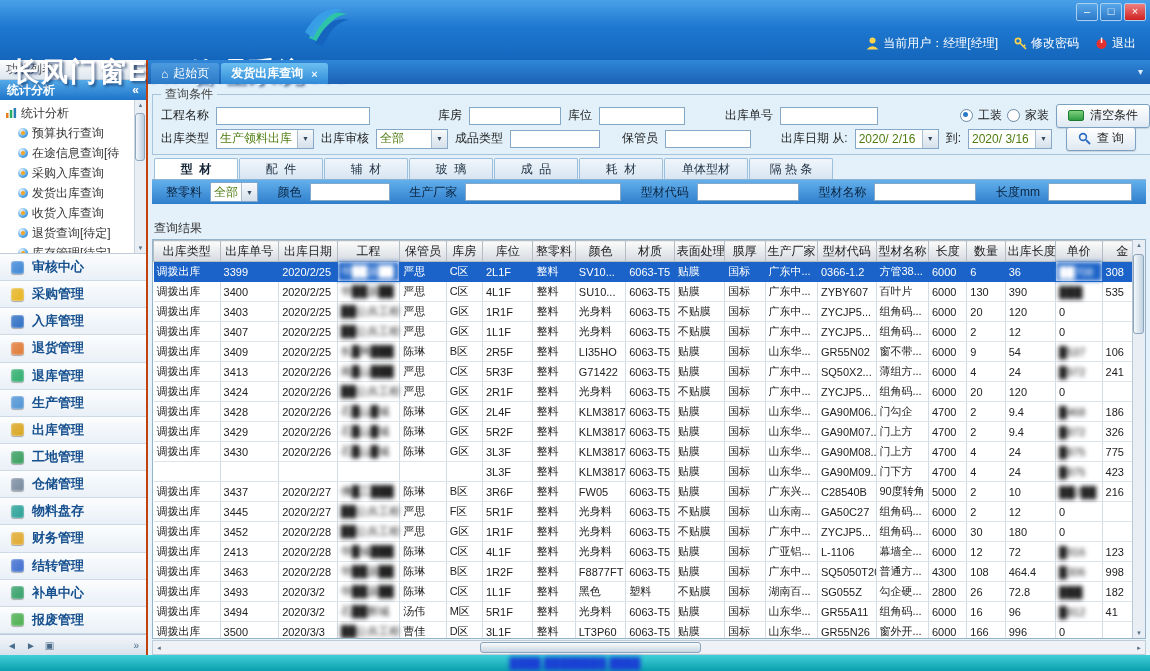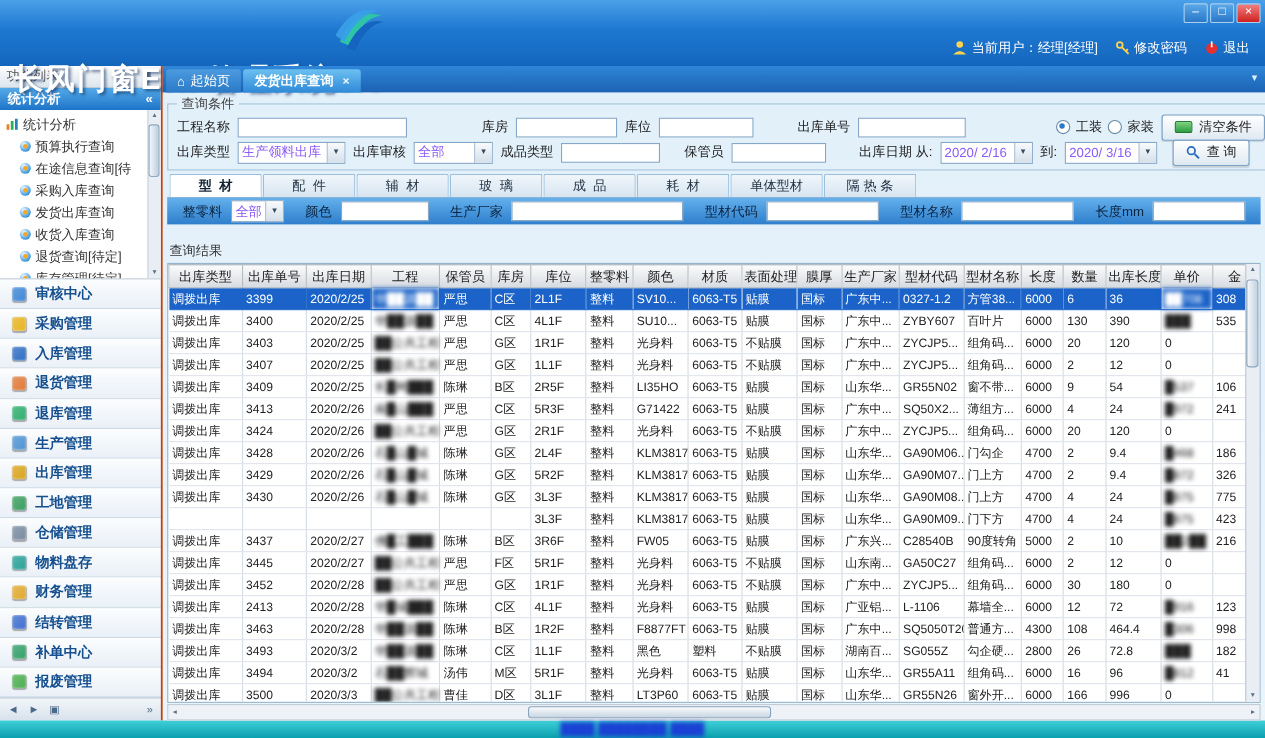--- a/index.html
+++ b/index.html
@@ -46,21 +46,21 @@
   .tabbar-caret{position:absolute;right:7px;top:6px;color:#dceefc;font-size:10px;}
   .workspace{flex:1;display:flex;flex-direction:column;min-height:0;padding:2px 4px 0 4px;background:linear-gradient(#e2f0fa,#eaf4fb);}
 
   
   .querybox{border:1px solid #a8c4da;margin:0;padding:1px 6px 4px 8px;background:transparent;}
   .querybox legend{font-size:12px;color:#444;padding:0 4px;}
   .qrow{display:flex;align-items:center;gap:7px;height:23px;font-size:12px;color:#222;white-space:nowrap;}
   .flabel{font-size:12px;color:#222;}
   .tbx{height:16px;border:1px solid #86a8c8;background:#fff;font-size:12px;padding:0 2px;}
   .combo{height:18px;border:1px solid #86a8c8;background:#fff;display:flex;align-items:center;font-size:12px;}
-  .combo .val{flex:1;padding:16px 3px;white-space:nowrap;overflow:hidden;color:#8b5cf6;}
+  .combo .val{flex:1;padding:16px 3px;white-space:nowrap;overflow:hidden;color:#4d7c0f;}
   .dd{width:15px;align-self:stretch;background:linear-gradient(#f8fafc,#d5e0ea);border-left:1px solid #a8bed2;font-size:7px;color:#334a60;display:flex;align-items:center;justify-content:center;}
   .btn{height:22px;border:1px solid #7aa0c4;border-radius:3px;background:linear-gradient(#ffffff,#dfe9f2);display:flex;align-items:center;gap:6px;padding:0 11px;font-size:12px;color:#222;box-shadow:0 1px 1px rgba(0,0,0,.12);font-family:Liberation Serif, serif;}
   .radio-group{display:flex;align-items:center;gap:5px;}
   .radio{width:11px;height:11px;border:1px solid #6a8aa8;border-radius:50%;background:#fff;position:relative;}
   .radio.checked::after{content:"";position:absolute;left:2px;top:2px;width:5px;height:5px;border-radius:50%;background:#2a7ac8;}
   .spacer{flex:1;}
   .eraser-icon{width:14px;height:9px;background:linear-gradient(#7ed07e,#2f9e44);border:1px solid #1e7a30;border-radius:2px;}
 
   
   .mat-tabs{display:flex;gap:1px;margin-top:3px;height:21px;flex:0 0 21px;border-bottom:1px solid #8ab2d4;padding-left:2px;}
@@ -428,21 +428,21 @@
                   <td class="mosaic">华██源██</td>
                   <td>严思</td>
                   <td>C区</td>
                   <td>2L1F</td>
                   <td>整料</td>
                   <td>SV10...</td>
                   <td>6063-T5</td>
                   <td>贴膜</td>
                   <td>国标</td>
                   <td>广东中...</td>
-                  <td>0327-1.2</td>
+                  <td>0366-1.2</td>
                   <td>方管38...</td>
                   <td>6000</td>
                   <td>6</td>
                   <td>36</td>
                   <td class="mosaic">██708</td>
                   <td>308</td>
                 </tr>
                 <tr>
                   <td>调拨出库</td>
                   <td>3400</td>

